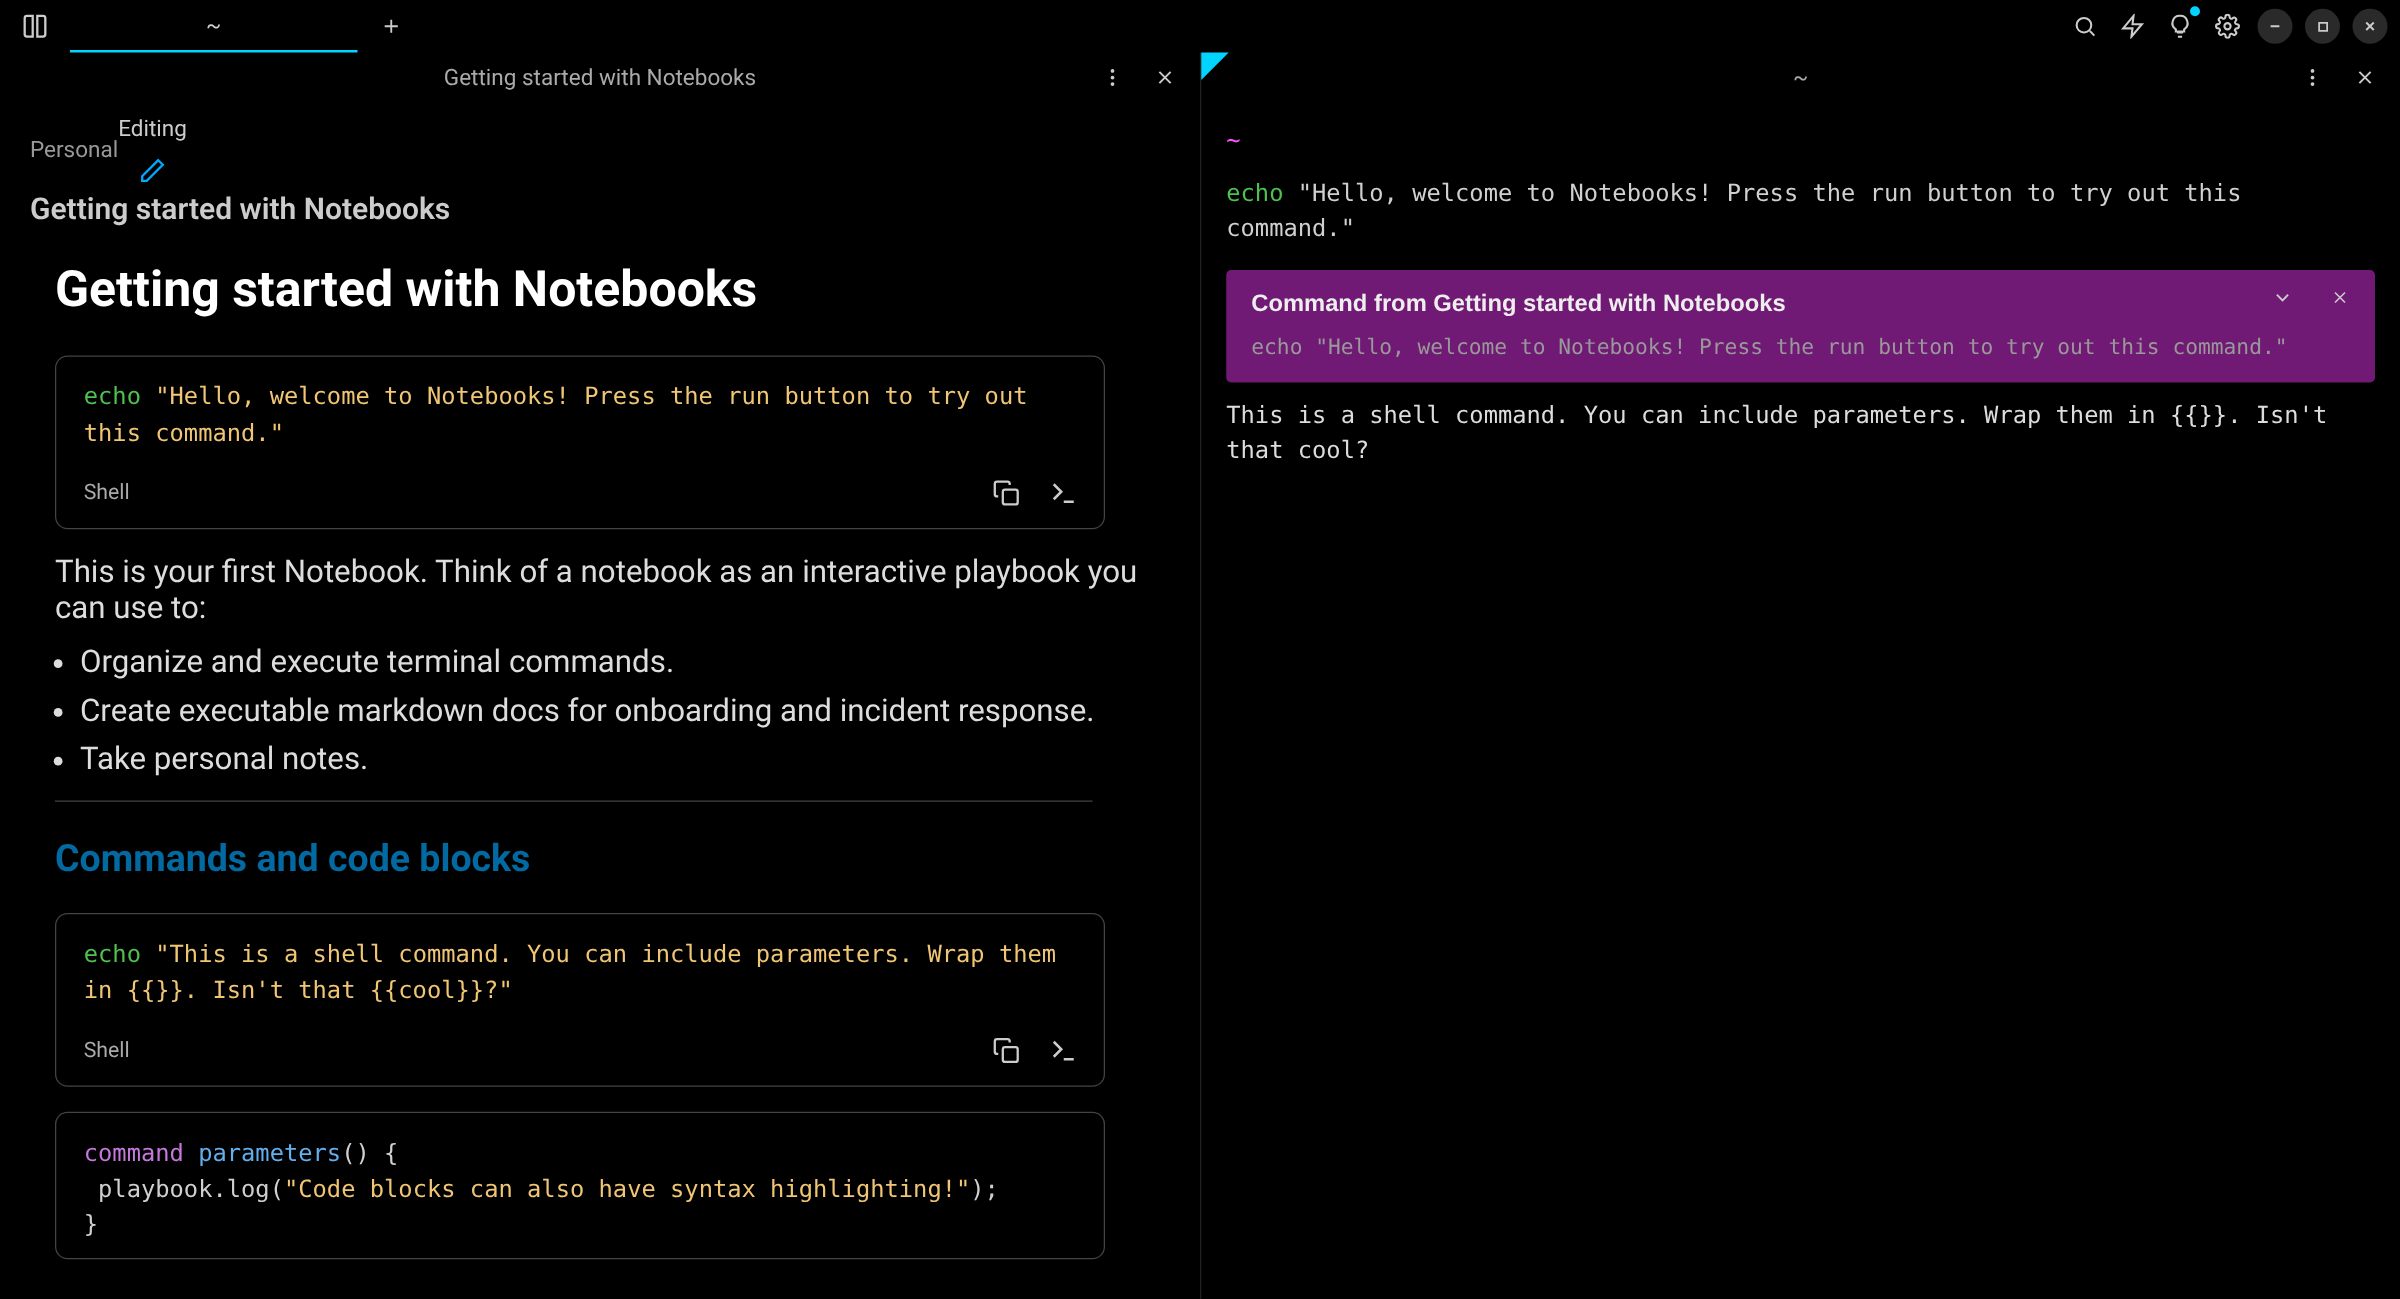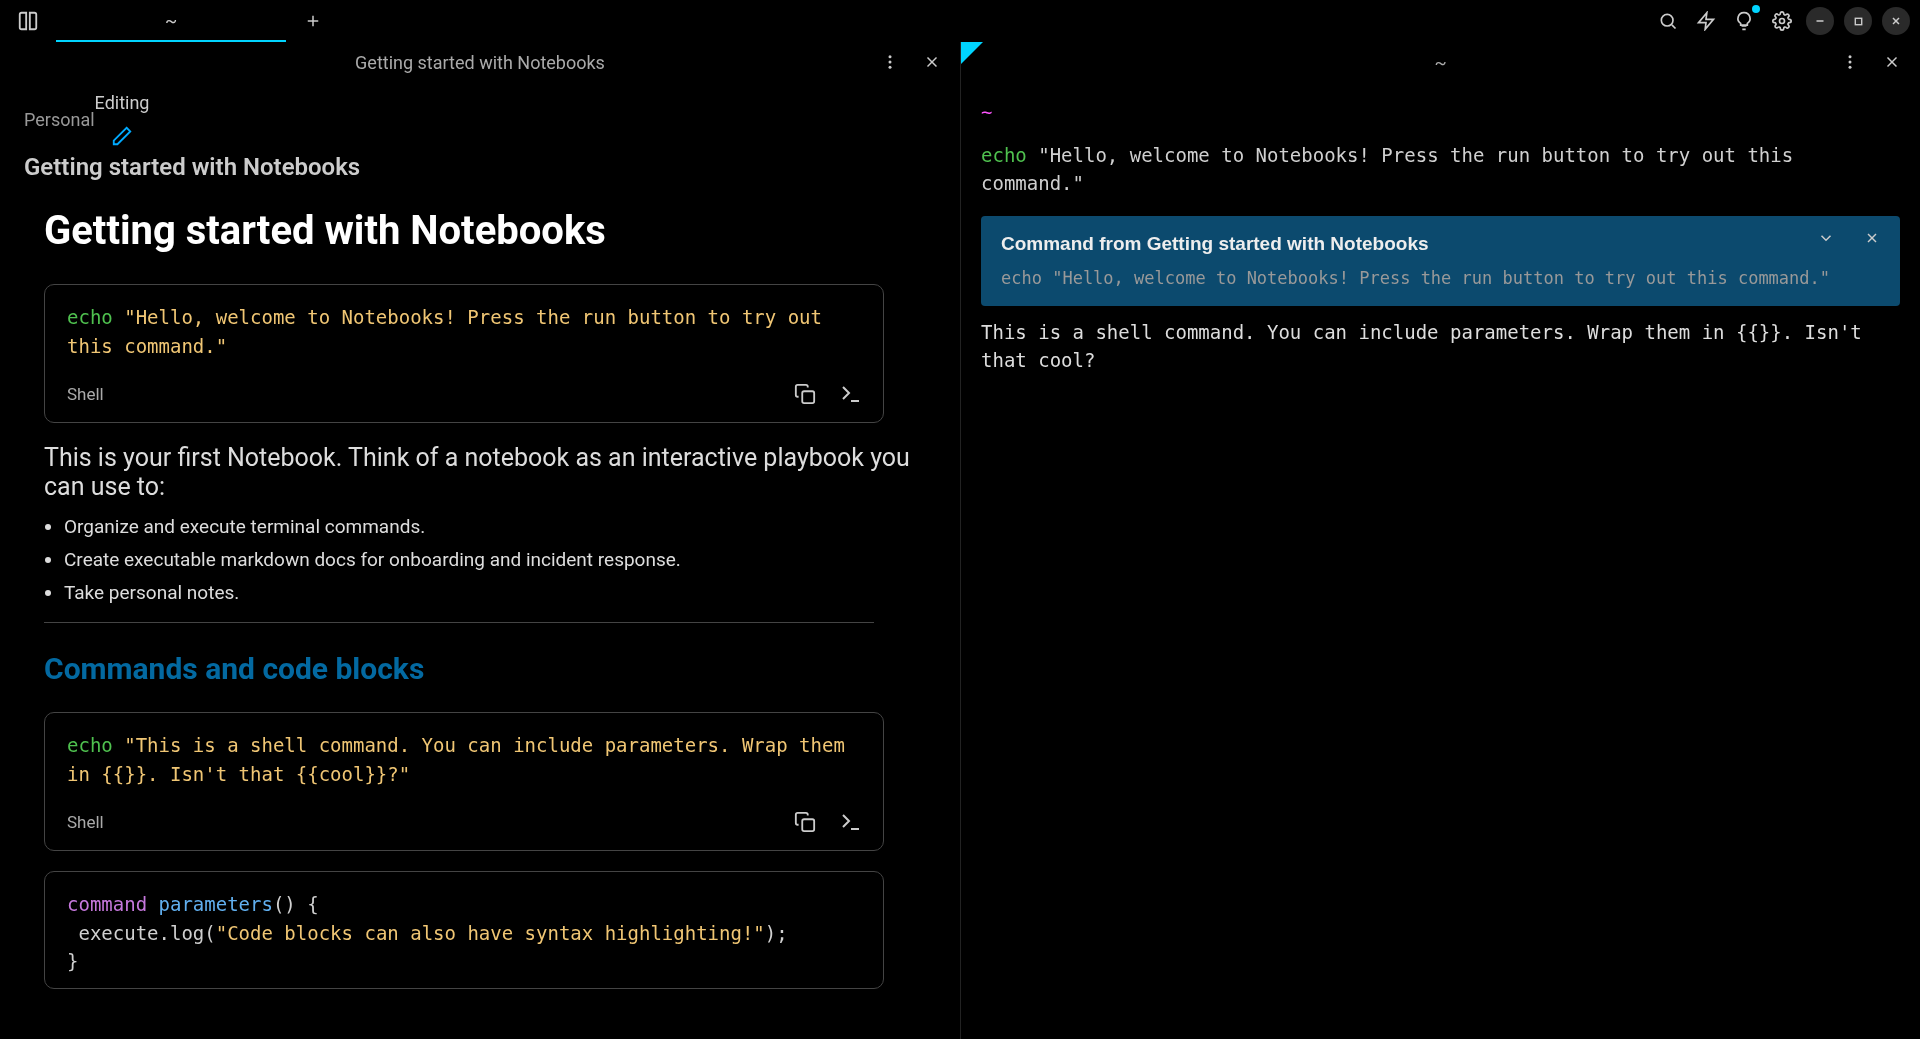--- a/index.html
+++ b/index.html
@@ -135,34 +135,34 @@
   }
   .code-footer .footer-actions { display:flex; align-items:center; gap:18px; color:#ddd; }
 
   .tok-cmd  { color:#4fc14f; }
   .tok-str  { color:#f0c674; }
   .tok-kw   { color:#c678dd; }
   .tok-fn   { color:#61afef; }
   .tok-plain{ color:#d0d0d0; }
 
   .para { color:#ddd; font-size:25px; margin: 6px 0 14px 20px; }
-  ul.bullets { margin: 0 0 18px 40px; list-style: disc; color:#ddd; font-size:19px; }
+  ul.bullets { margin: 0 0 18px 40px; list-style: disc; color:#ddd; font-size:25px; }
   ul.bullets li { margin: 10px 0; }
   hr.sep { border:none; border-top:1px solid #444; margin: 14px 20px 0 20px; width:830px; }
 
   
   .term {
     padding: 16px 20px 20px 20px;
     font-family: "SFMono-Regular", ui-monospace, Menlo, Consolas, monospace;
     font-size:19px; line-height:1.5;
   }
   .prompt-tilde { color:#ff55ff; }
   .term-line { margin-top: 14px; white-space: pre-wrap; }
   .cmd-card {
-    background:#0c4a6e; border-radius:4px;
+    background:#701a75; border-radius:4px;
     margin-top: 18px;
     padding: 14px 48px 14px 20px;
     position:relative;
   }
   .cmd-card .card-title { color:#eee; font-family: -apple-system, sans-serif; font-size:19px; font-weight:600; }
   .cmd-card .card-code  { color:#999; margin-top:8px; font-size:17px; }
   .cmd-card .card-actions {
     position:absolute; right:14px; top:8px;
     display:flex; gap:18px; color:#ccc;
   }
@@ -322,21 +322,21 @@
                   <polyline points="4 17 10 11 4 5"></polyline>
                   <line x1="12" y1="19" x2="20" y2="19"></line>
                 </svg>
             </span>
           </div>
         </div>
       </div>
 
       <div class="code-card">
         <div class="code-body"><span class="tok-kw">command</span><span class="tok-fn"> parameters</span><span class="tok-plain">() {</span>
-<span class="tok-plain"> execute.log(</span><span class="tok-str">"Code blocks can also have syntax highlighting!"</span><span class="tok-plain">);</span>
+<span class="tok-plain"> playbook.log(</span><span class="tok-str">"Code blocks can also have syntax highlighting!"</span><span class="tok-plain">);</span>
 <span class="tok-plain">}</span></div>
       </div>
     </div>
   </div>
 
   <div class="pane-right">
     <div class="corner-tri"></div>
     <div class="pane-header">
       <span>~</span>
       <div class="actions">

